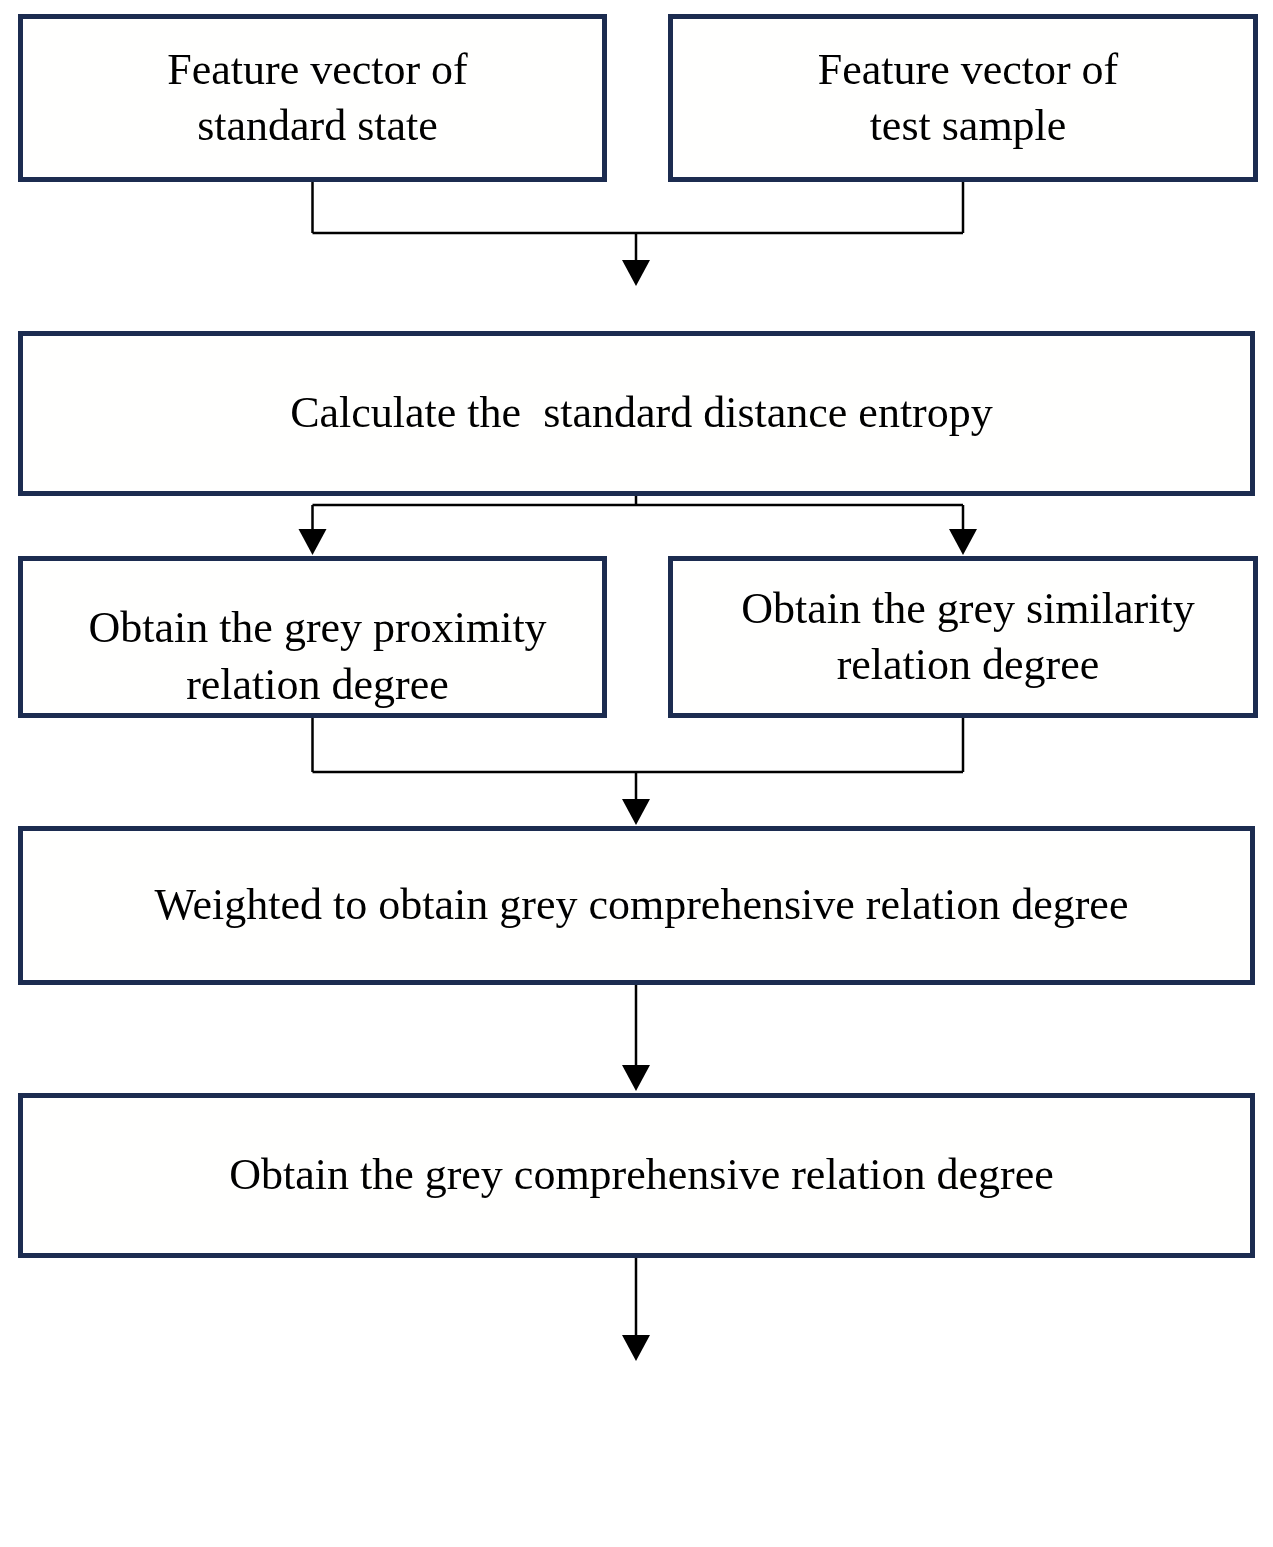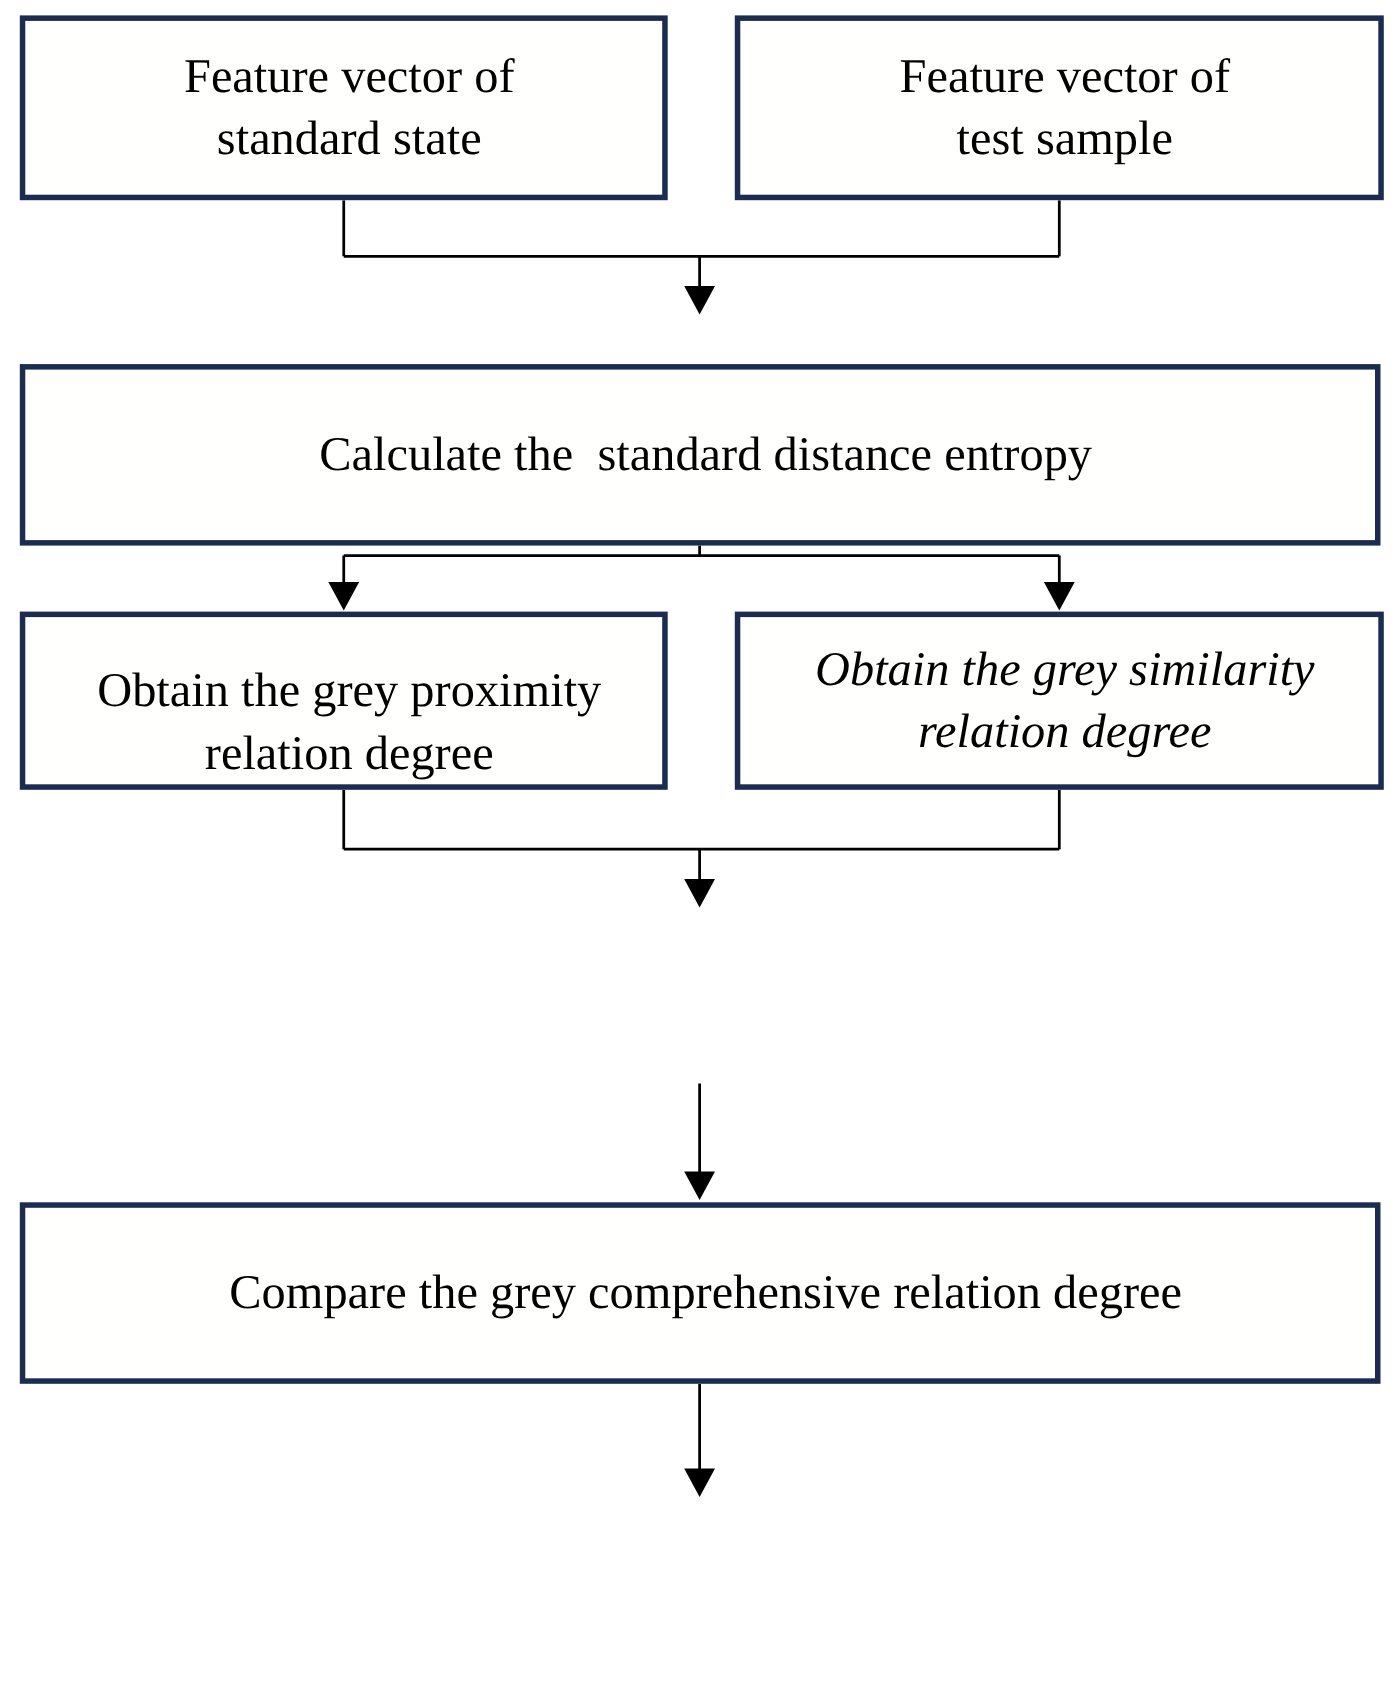--- a/index.html
+++ b/index.html
@@ -36,21 +36,21 @@
     padding-left: 10px;
   }
   .box .label {
     white-space: pre-wrap;
     padding: 0 10px;
   }
   .b1 { left: 18px;  top: 14px;   width: 589px;  height: 168px; }
   .b2 { left: 668px; top: 14px;   width: 590px;  height: 168px; }
   .b3 { left: 18px;  top: 285px;  width: 1237px; height: 165px; margin-top: 46px; }
   .b4 { left: 18px;  top: 556px;  width: 589px;  height: 162px; align-items: flex-end; }
-  .b5 { left: 668px; top: 556px;  width: 590px;  height: 162px; font-style: italic; }
+  .b5 { left: 668px; top: 556px;  width: 590px;  height: 162px; }
   .b6 { left: 18px;  top: 826px;  width: 1237px; height: 159px; }
   .b7 { left: 18px;  top: 1093px; width: 1237px; height: 165px; }
   .b8 { left: 18px;  top: 1363px; width: 1237px; height: 164px; }
 </style>
 </head>
 <body>
 
 <div class="canvas">
 
   <svg class="connectors" viewBox="0 0 1273 1547" xmlns="http://www.w3.org/2000/svg">
@@ -89,19 +89,22 @@
   <div class="box b4">
     <span class="label">Obtain the grey proximity
 relation degree</span>
   </div>
 
   <div class="box b5">
     <span class="label">Obtain the grey similarity
 relation degree</span>
   </div>
 
+  <div class="box b6">
+    <span class="label">Weighted to obtain grey comprehensive relation degree</span>
+  </div>
 
   <div class="box b7">
-    <span class="label">Compare the grey comprehensive relation degree</span>
+    <span class="label">Obtain the grey comprehensive relation degree</span>
   </div>
 
 
 </div>
 
 </body></html>

